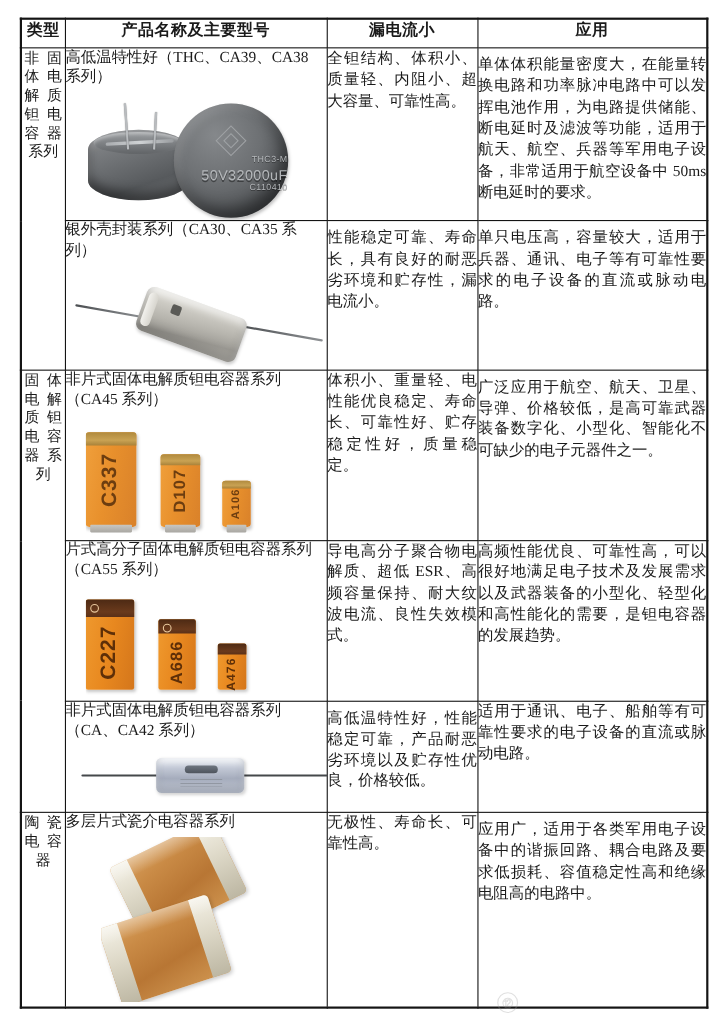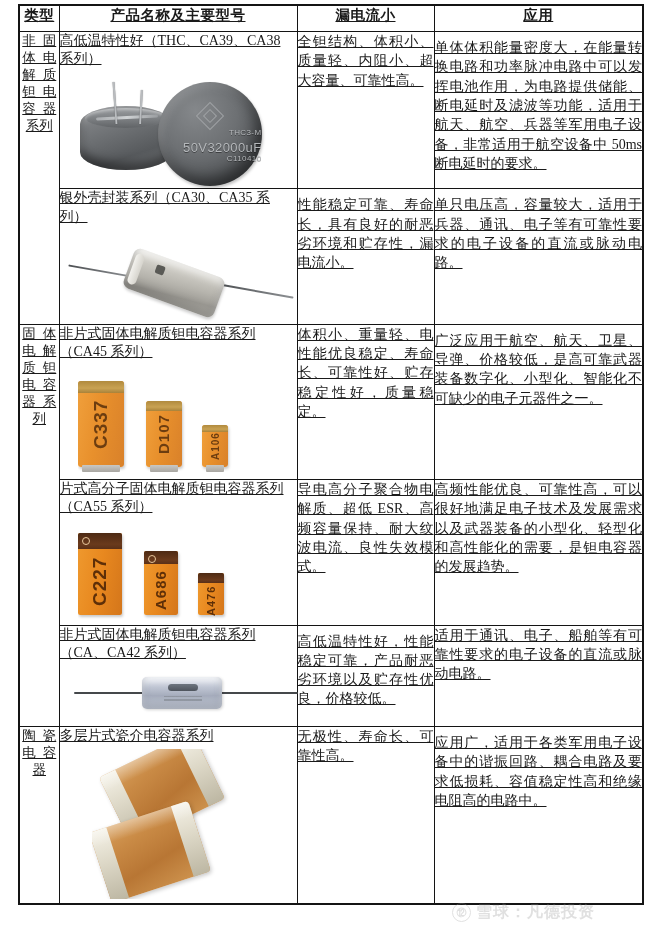--- a/index.html
+++ b/index.html
@@ -8,25 +8,24 @@
     font-family:"Liberation Serif","DejaVu Serif",serif;
     color:#1a1a1a;
     -webkit-font-smoothing:antialiased;
     position:relative;
     overflow:hidden;
   }
   .sheet{position:absolute;left:0;top:0;width:660px;height:942px;}
 
   table.spec{
     position:absolute;
-    left:18px; top:4px;
+    left:18px; top:16px;
     width:624px;
     border-collapse:collapse;
     table-layout:fixed;
-    text-decoration:underline;
   }
   table.spec td, table.spec th{
     border:1px solid #141414;
     vertical-align:top;
     padding:0;
     background:#fff;
   }
   
   table.spec{border:2px solid #141414;}
 
@@ -465,16 +464,15 @@
         <td class="appcell topal">
           <span>应用广，适用于各类军用电子设备中的谐振回路、耦合电路及要求低损耗、容值稳定性高和绝缘电阻高的电路中。</span>
         </td>
       </tr>
 
     </tbody>
   </table>
 
   <div class="watermark">
     <span class="wm-logo">⑫</span>
-    <span class="wm-text">雪球：凡德投资</span>
   </div>
 
 </div>
 
 </body></html>

